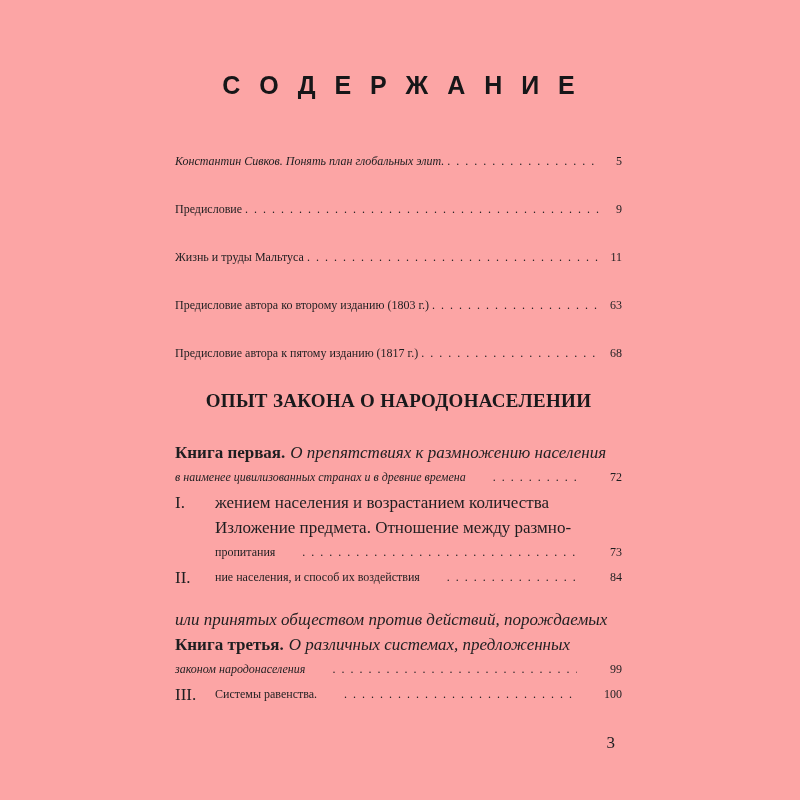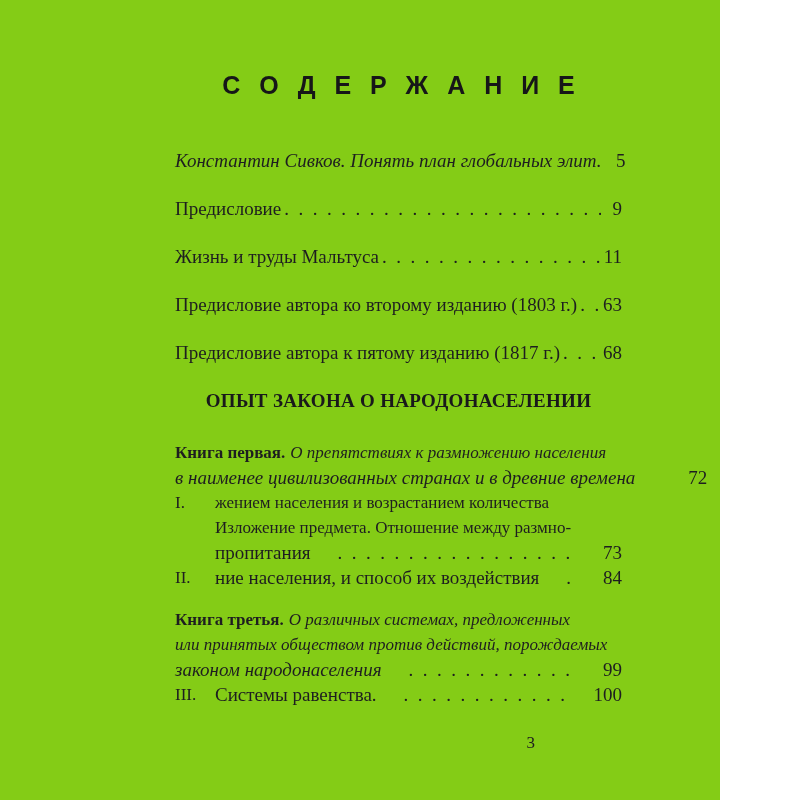--- a/index.html
+++ b/index.html
@@ -2,23 +2,23 @@
 <html><head>
 <meta charset="utf-8">
 <style>
   html, body {
     margin: 0;
     padding: 0;
     background: #ffffff;
   }
   .page {
     position: relative;
-    width: 720px;
+    width: 800px;
     height: 800px;
-    background: #84cc16;
+    background: #fca5a5;
     font-family: "Liberation Serif", "DejaVu Serif", serif;
     color: #1e1e20;
     overflow: hidden;
   }
   .content {
     position: absolute;
     left: 175px;
     top: 0;
     width: 447px;
   }
@@ -32,21 +32,21 @@
     letter-spacing: 6px;
     text-indent: 6px;
     color: #161618;
   }
   .front-list {
     margin-top: 50px;
   }
   .toc-line {
     display: flex;
     align-items: baseline;
-    font-size: 19px;
+    font-size: 12px;
     line-height: 22px;
   }
   .front-list .toc-line {
     margin-bottom: 26px;
   }
   .entry-label { white-space: nowrap; }
   .italic { font-style: italic; }
   .bold { font-weight: 700; }
   .leader {
     flex: 1 1 auto;
@@ -171,24 +171,24 @@
           <div class="toc-line">
             <span class="entry-label">ние населения, и способ их воздействия</span>
             <span class="leader">.  .  .  .  .  .  .  .  .  .  .  .  .  .  .  .  .  .  .  .  .  .  .  .  .  .  .  .  .  .  .  .  .  .  .  .  .  .  .  .  .  .  .  .  .  .  .  .  .  .</span>
             <span class="pn">84</span>
           </div>
         </div>
       </div>
     </div>
 
     <div class="book second">
+      <div class="bline italic">или принятых обществом против действий, порождаемых</div>
       <div class="bline">
         <span class="bold bprefix">Книга третья.</span><span class="italic">О различных системах, предложенных</span>
       </div>
-      <div class="bline italic">или принятых обществом против действий, порождаемых</div>
       <div class="toc-line">
         <span class="entry-label italic">законом народонаселения</span>
         <span class="leader">.  .  .  .  .  .  .  .  .  .  .  .  .  .  .  .  .  .  .  .  .  .  .  .  .  .  .  .  .  .  .  .  .  .  .  .  .  .  .  .  .  .  .  .  .  .  .  .  .  .</span>
         <span class="pn">99</span>
       </div>
 
       <div class="chapter">
         <span class="chnum">III.</span>
         <div class="chtext">
           <div class="toc-line">

